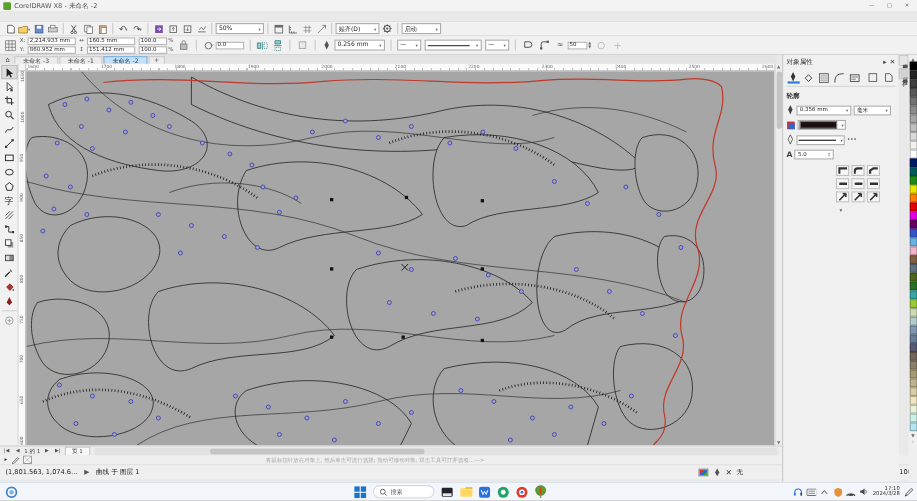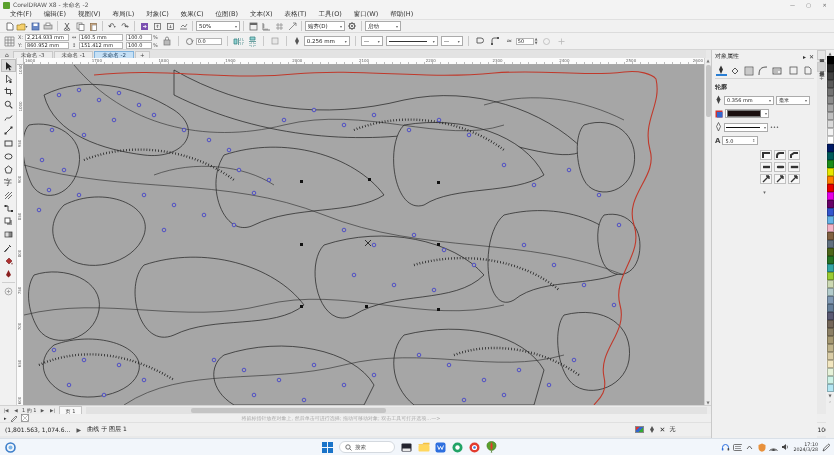--- a/index.html
+++ b/index.html
@@ -101,34 +101,20 @@
 
   <div id="titlebar" class="abs">
     <div class="appico"></div>
     <div class="title">CorelDRAW X8 - 未命名 -2</div>
     <div class="spacer"></div>
     <div class="wc">—</div>
     <div class="wc">▢</div>
     <div class="wc">✕</div>
   </div>
 
-  <div id="menubar" class="abs">
-      <div class="menu-item">文件(F)</div>
-      <div class="menu-item">编辑(E)</div>
-      <div class="menu-item">视图(V)</div>
-      <div class="menu-item">布局(L)</div>
-      <div class="menu-item">对象(C)</div>
-      <div class="menu-item">效果(C)</div>
-      <div class="menu-item">位图(B)</div>
-      <div class="menu-item">文本(X)</div>
-      <div class="menu-item">表格(T)</div>
-      <div class="menu-item">工具(O)</div>
-      <div class="menu-item">窗口(W)</div>
-      <div class="menu-item">帮助(H)</div>
-    </div>
 
   <div id="stdbar" class="abs">
     <div class="tbtn">
         <svg width="9" height="9">
           <path d="M2,1 h4 l2,2 v5 h-6 z" fill="#fff" stroke="#555" stroke-width="0.8"></path>
         </svg>
       </div>
     <div class="tbtn">
         <svg width="10" height="9">
           <path d="M1,3 h3 l1,-1 h4 v6 h-8 z" fill="#f5d06c" stroke="#9c7b24" stroke-width="0.7"></path>

